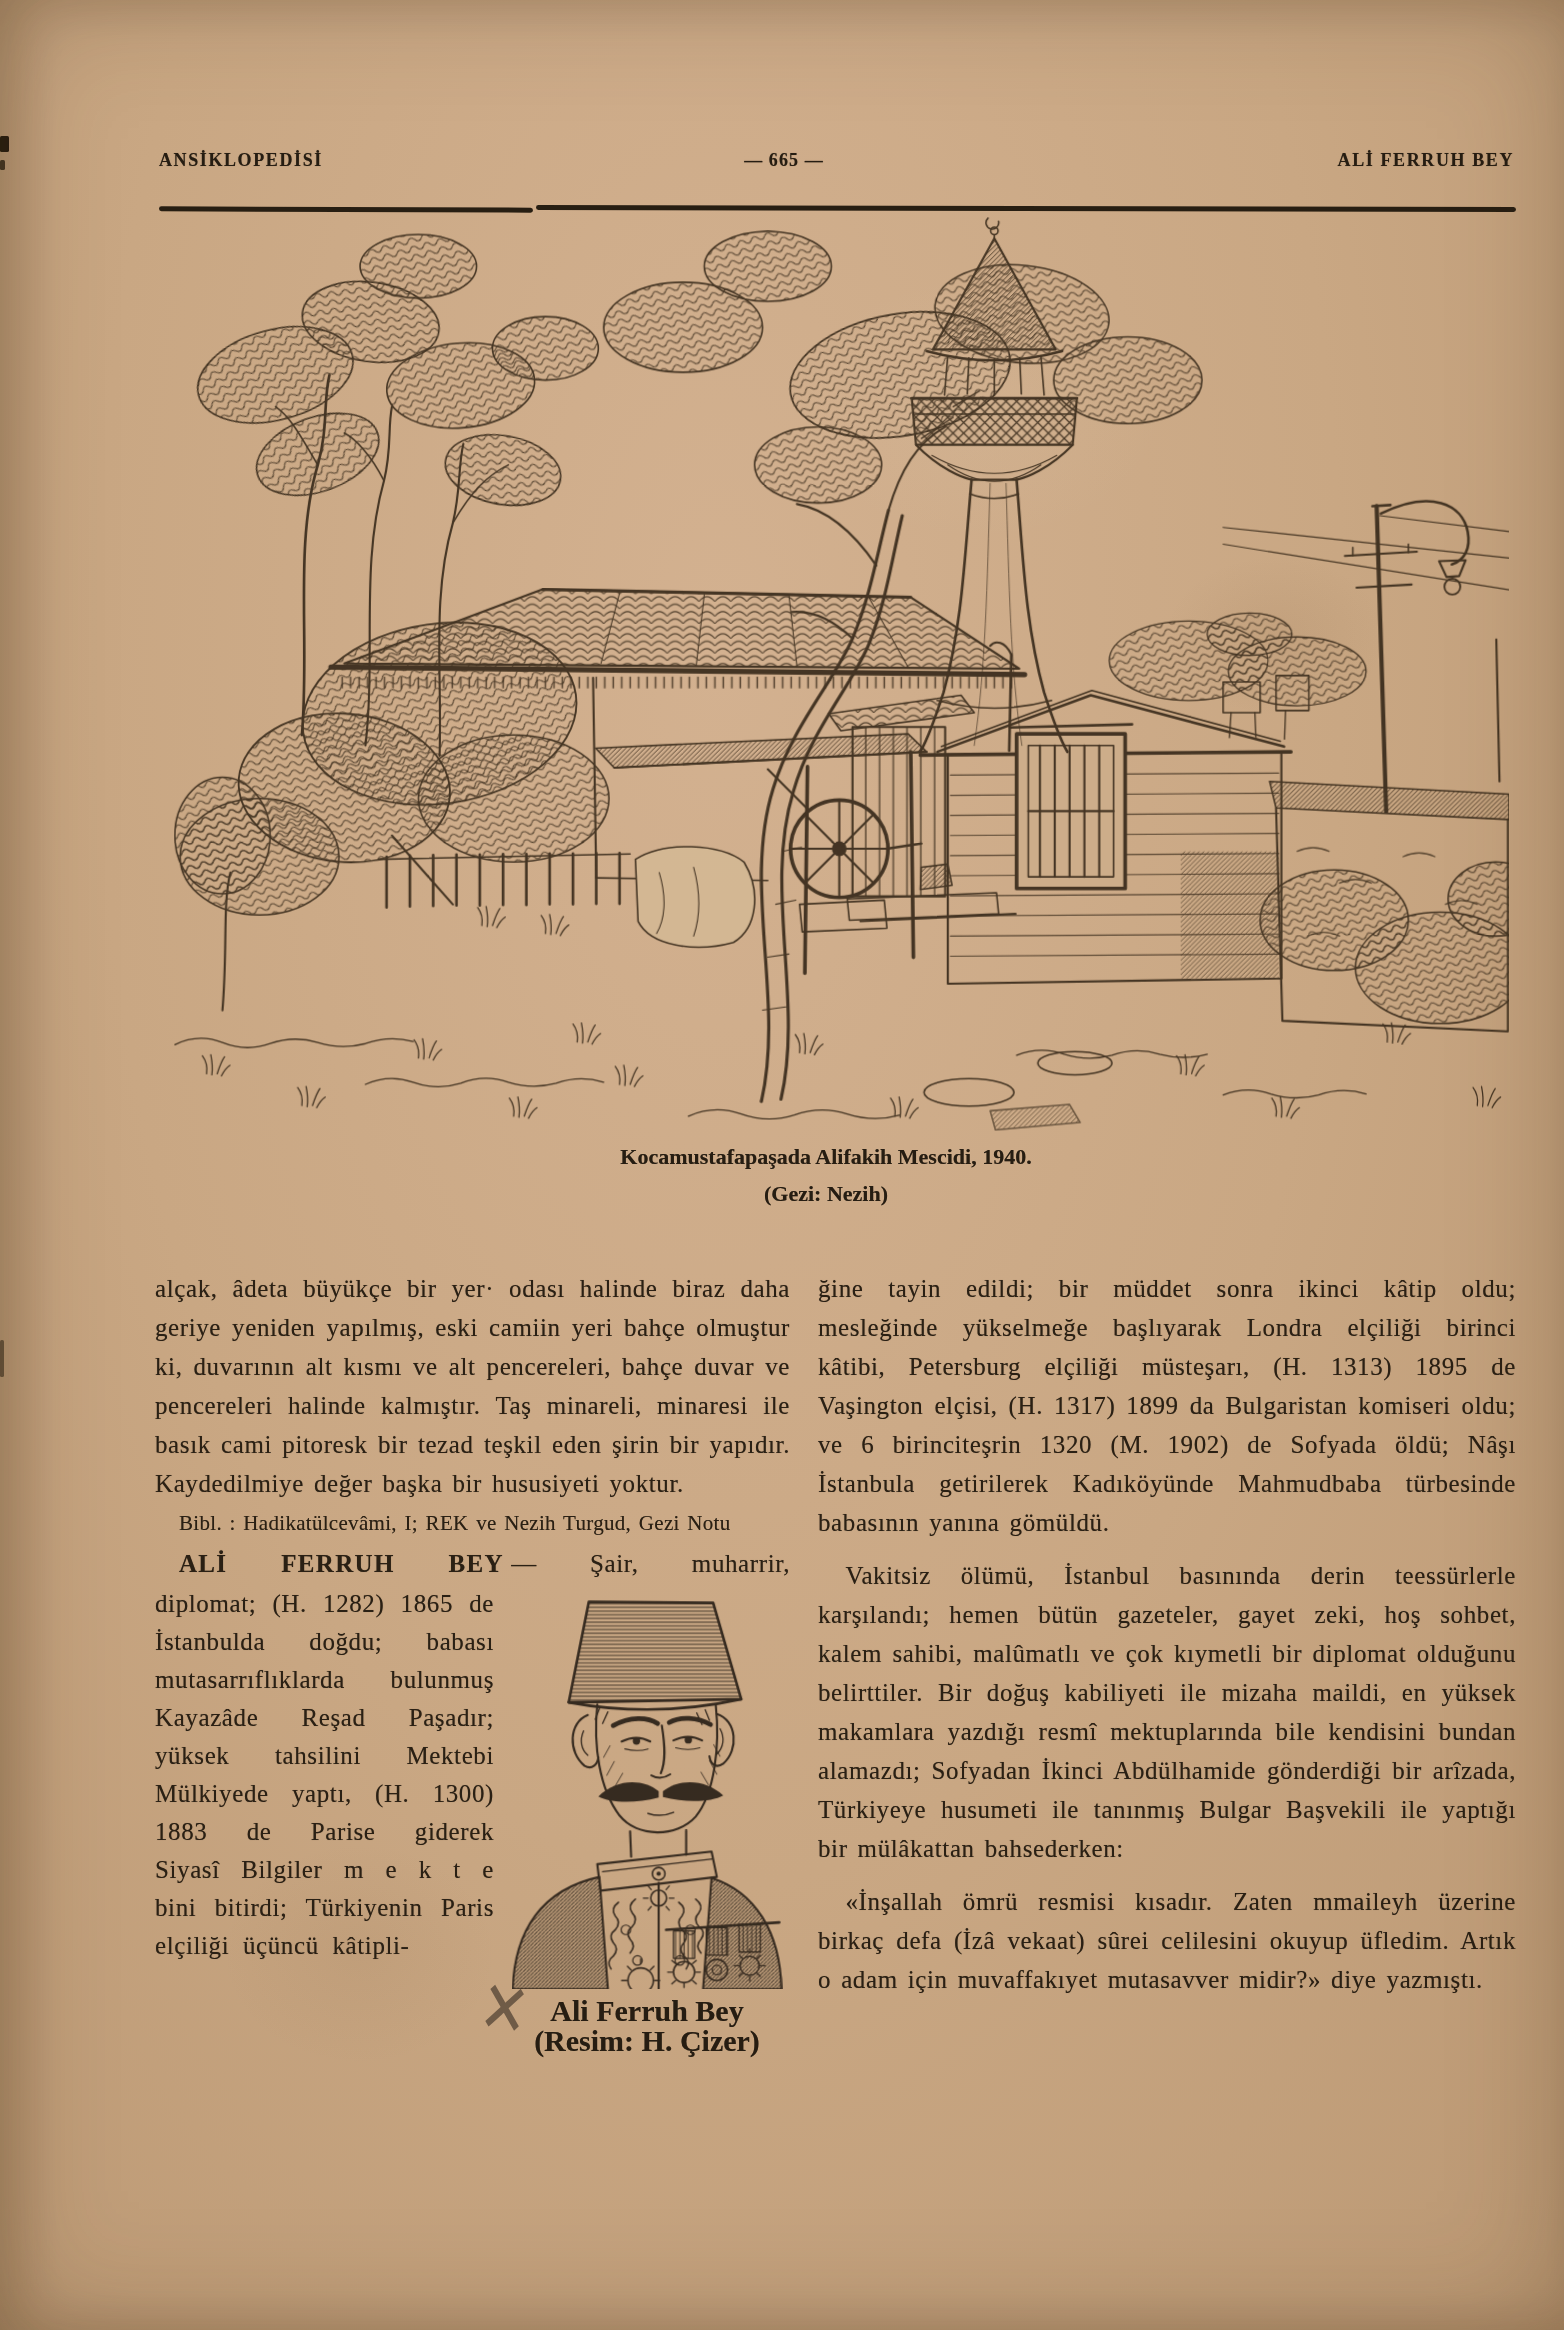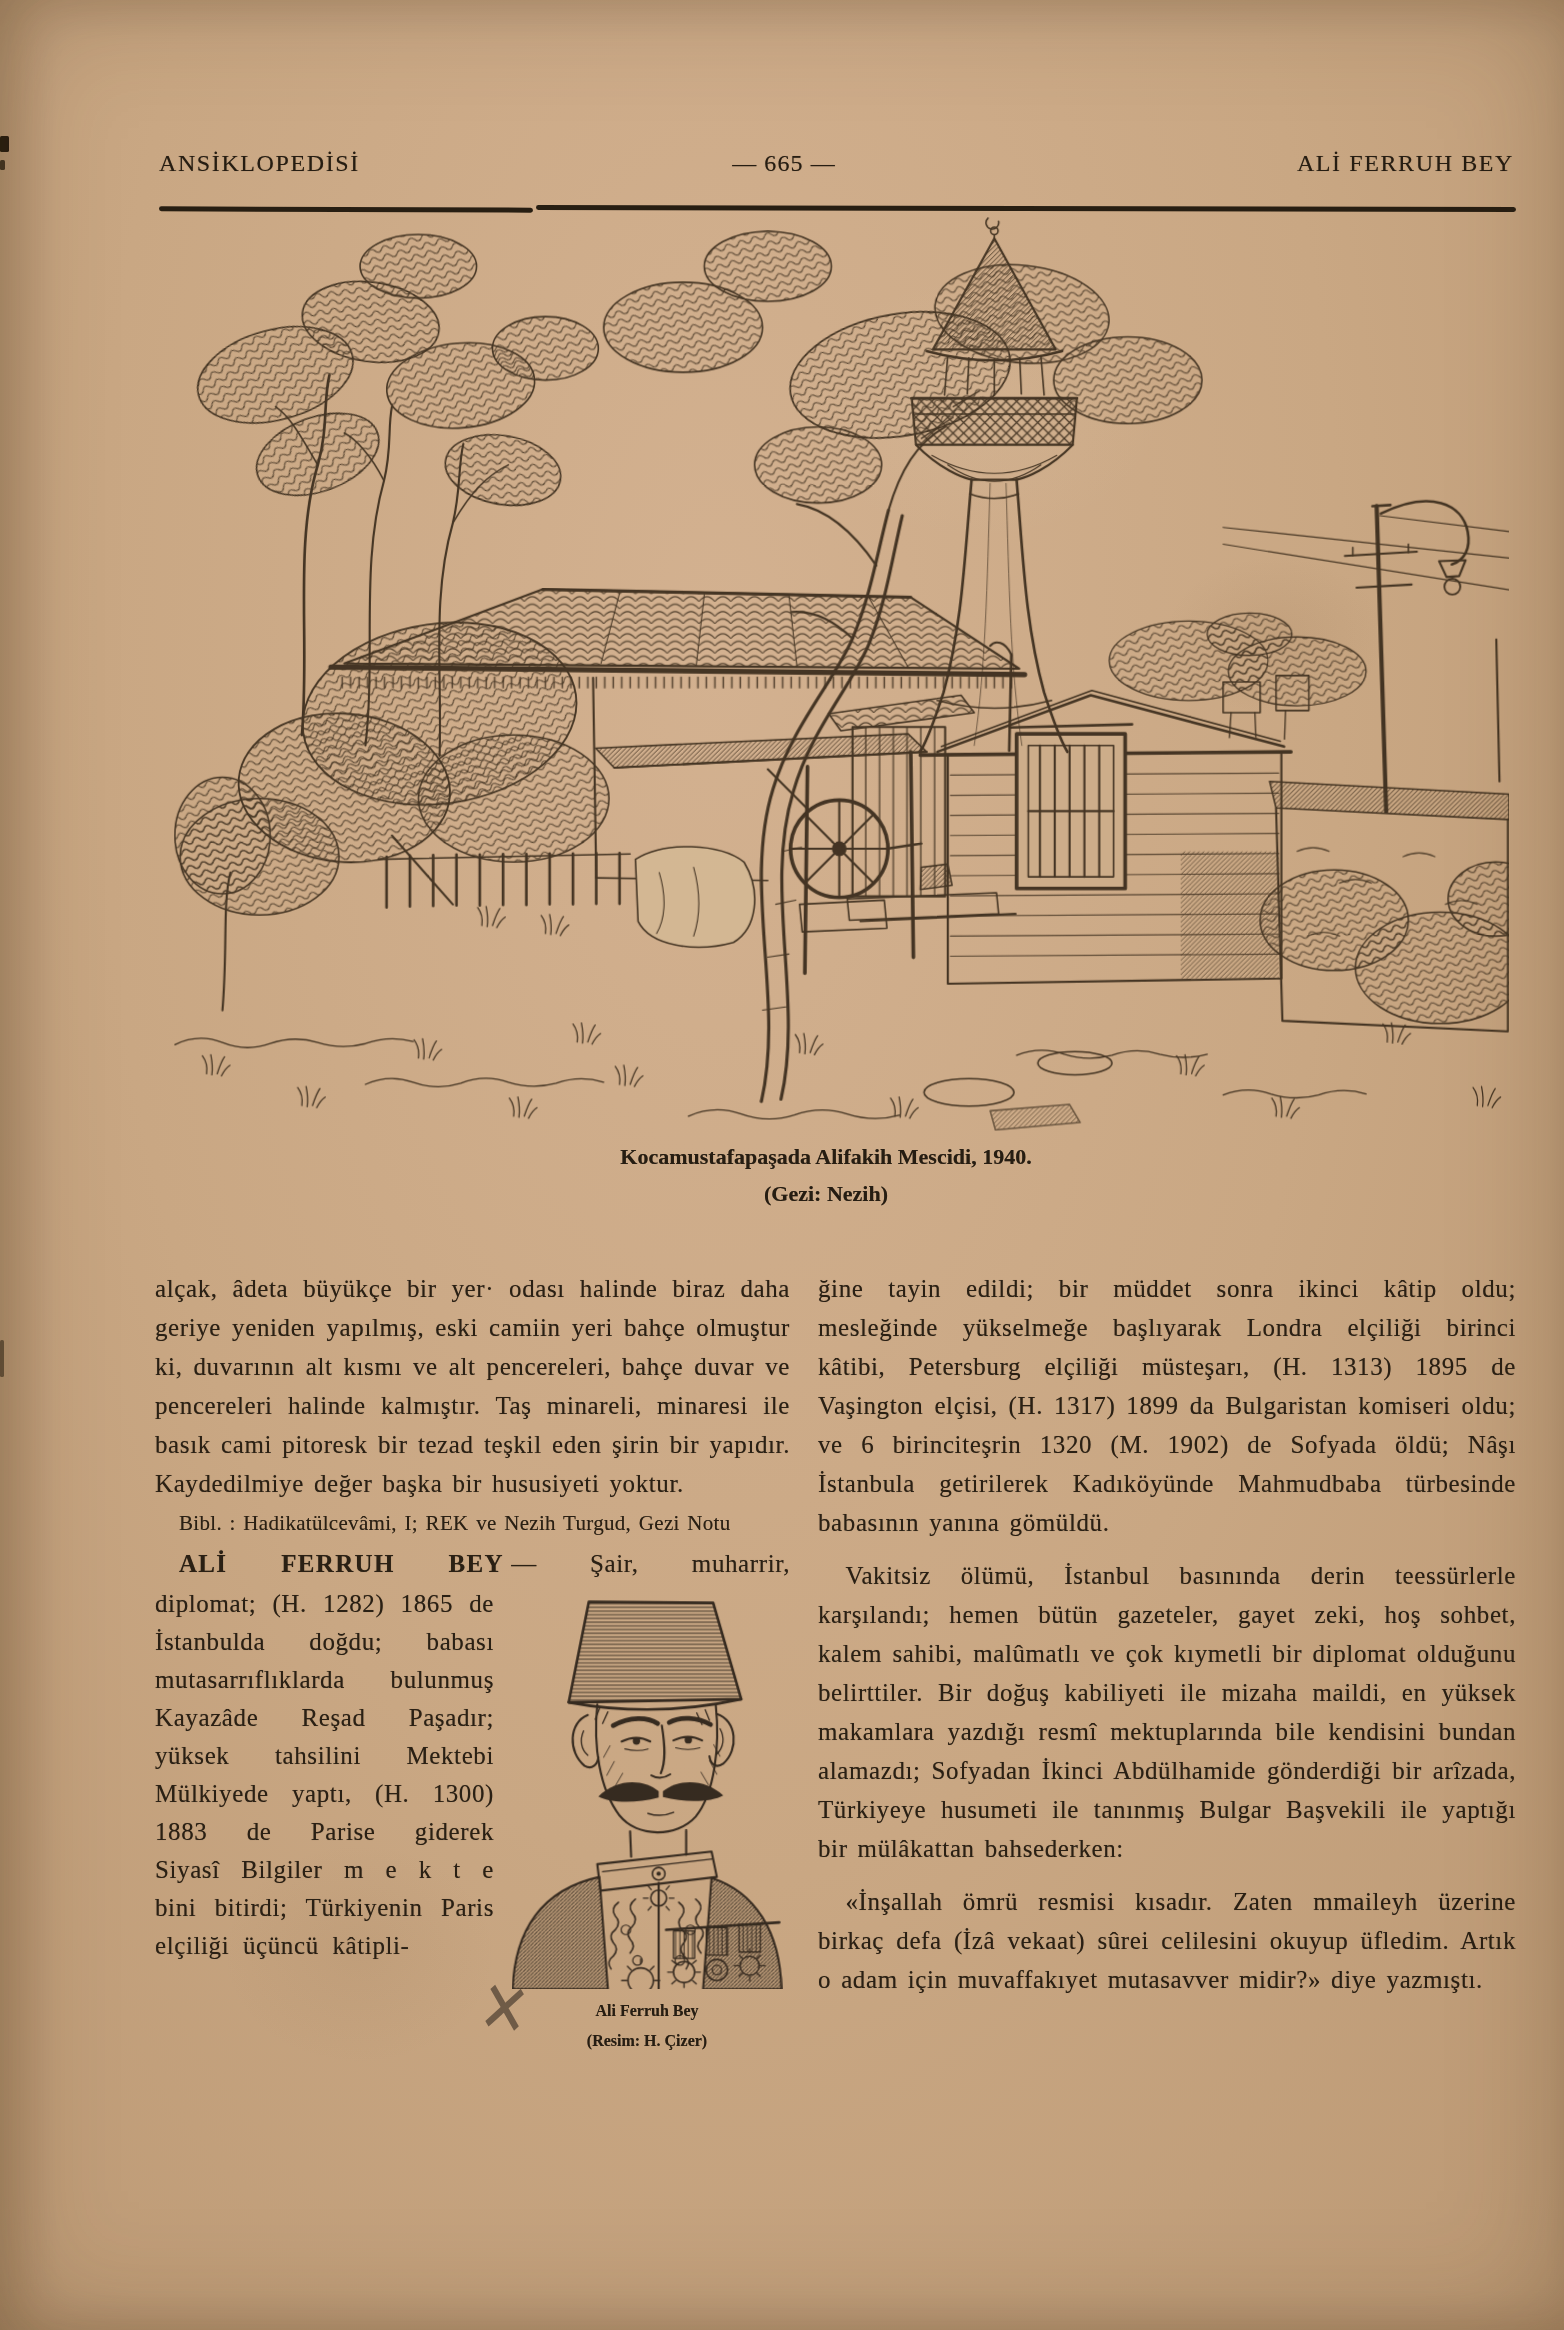--- a/index.html
+++ b/index.html
@@ -17,21 +17,21 @@
   .stain.s1{left:1165px;top:556px;width:222px;height:159px;background:radial-gradient(closest-side,rgba(125,92,58,.10),rgba(125,92,58,0));}
   .stain.s2{left:222px;top:1843px;width:275px;height:222px;background:radial-gradient(closest-side,rgba(125,92,58,.08),rgba(125,92,58,0));}
   .stain.s3{left:794px;top:275px;width:371px;height:265px;background:radial-gradient(closest-side,rgba(230,215,190,.10),rgba(230,215,190,0));}
   .artifact{position:absolute;background:#241b10;border-radius:1.6px;}
   .a1{left:0;top:136px;width:9px;height:16px;}
   .a2{left:0;top:160px;width:5.3px;height:9.5px;opacity:.8;}
   .a3{left:0;top:1340px;width:3.7px;height:37px;opacity:.55;}
 
   
   .h-left,.h-center,.h-right{
-    position:absolute;top:150px;font-size:24px;font-weight:400;letter-spacing:1.6px;
+    position:absolute;top:150px;font-size:18px;font-weight:700;letter-spacing:1.6px;
     color:#261d12;text-shadow:0 0 0.7px rgba(40,30,18,.5);white-space:nowrap;
   }
   .h-left{left:159px;}
   .h-center{left:625px;width:318px;text-align:center;letter-spacing:1.1px;}
   .h-right{right:51px;}
   .rule{position:absolute;background:#271e12;border-radius:2.6px;}
   .rule-a{left:159px;top:207px;width:374px;height:4.8px;transform:rotate(.2deg);}
   .rule-b{left:536px;top:206px;width:980px;height:4.8px;transform:rotate(.12deg);}
 
   
@@ -63,21 +63,21 @@
   .entry-first{text-indent:24px;text-align:justify;text-align-last:justify;}
   .entry-title{font-weight:700;letter-spacing:1.3px;}
   .entry-lead{margin-left:7.4px;}
   .entry-rest{position:relative;min-height:498px;margin-top:2.1px;}
   .entry-rest .narrow{width:339px;line-height:38px;word-spacing:6.9px;}
 
   
   .portrait{position:absolute;right:0;top:2.1px;width:286px;margin:0;}
   .portrait svg{display:block;}
   .portrait figcaption{
-    margin-top:7.4px;text-align:center;font-weight:700;font-size:16px;line-height:30px;
+    margin-top:7.4px;text-align:center;font-weight:700;font-size:30px;line-height:30px;
     color:#261d12;text-shadow:0 0 0.6px rgba(40,30,18,.5);
   }
   .pencil-x{
     position:absolute;left:-24px;top:393px;font-size:58px;line-height:58px;
     color:rgba(86,71,55,.78);transform:rotate(9deg) scale(1.0,1.25);
     font-family:"DejaVu Sans",sans-serif;
   }
 </style>
 </head>
 <body>

